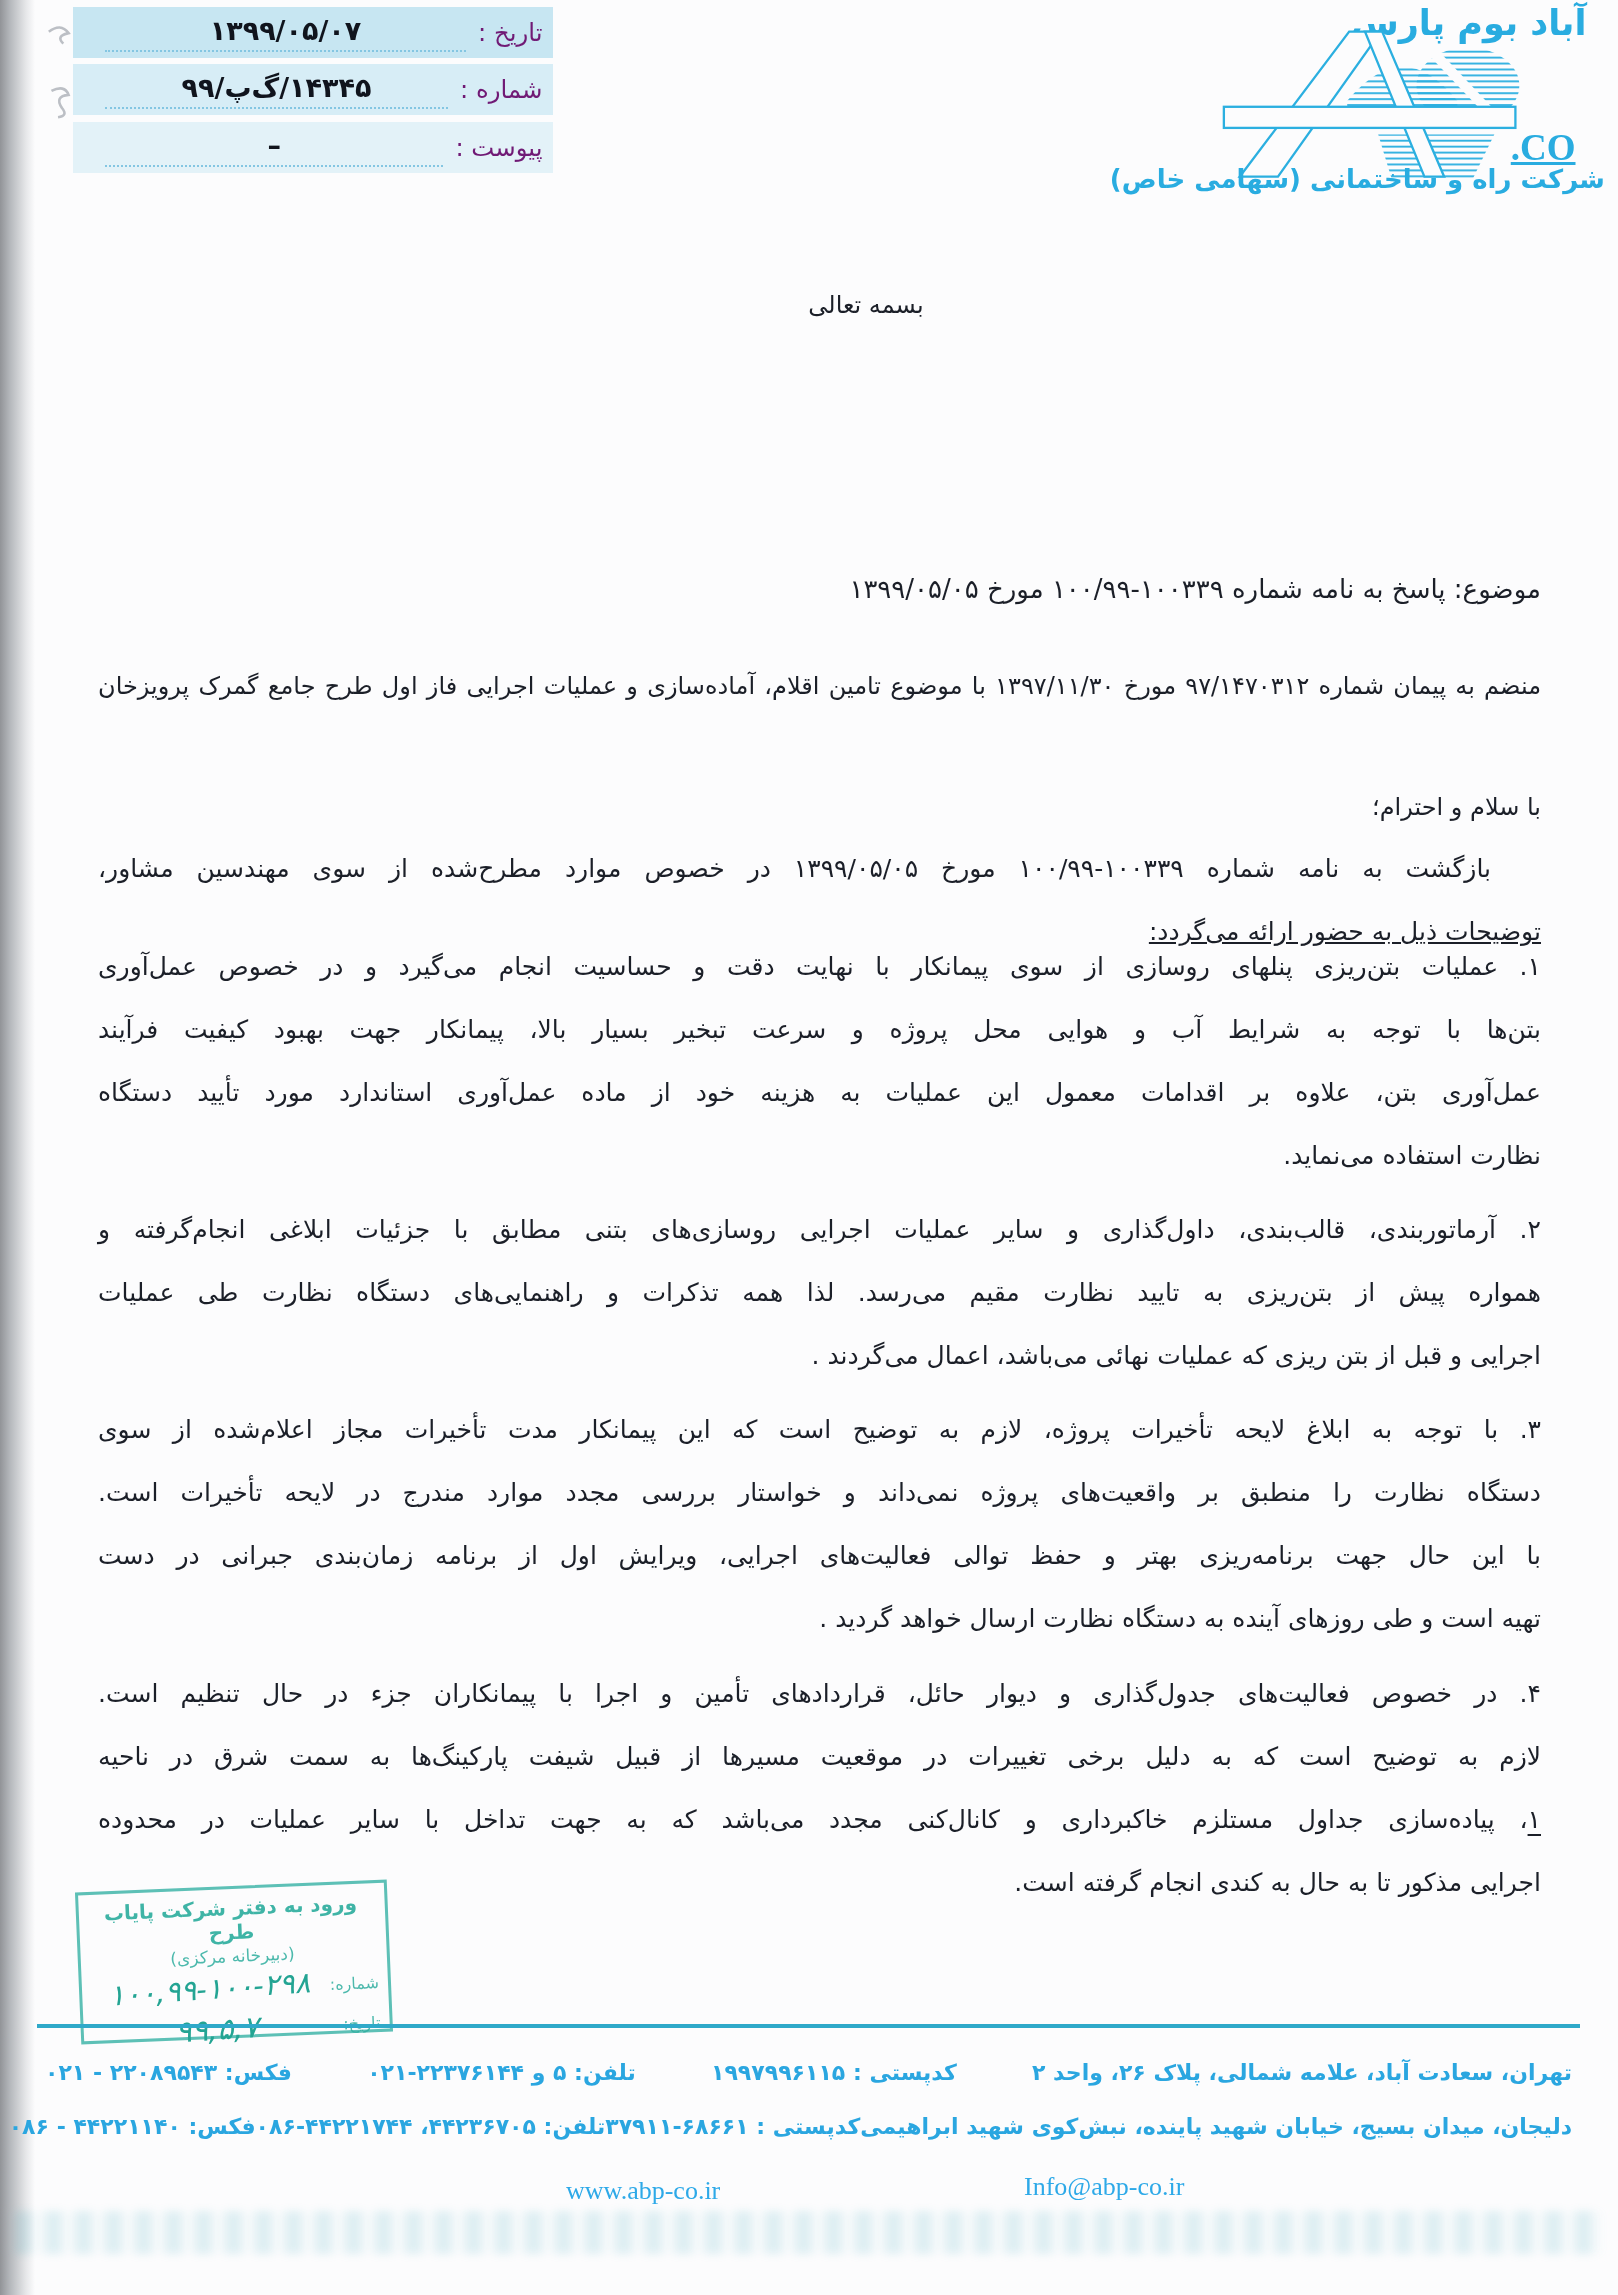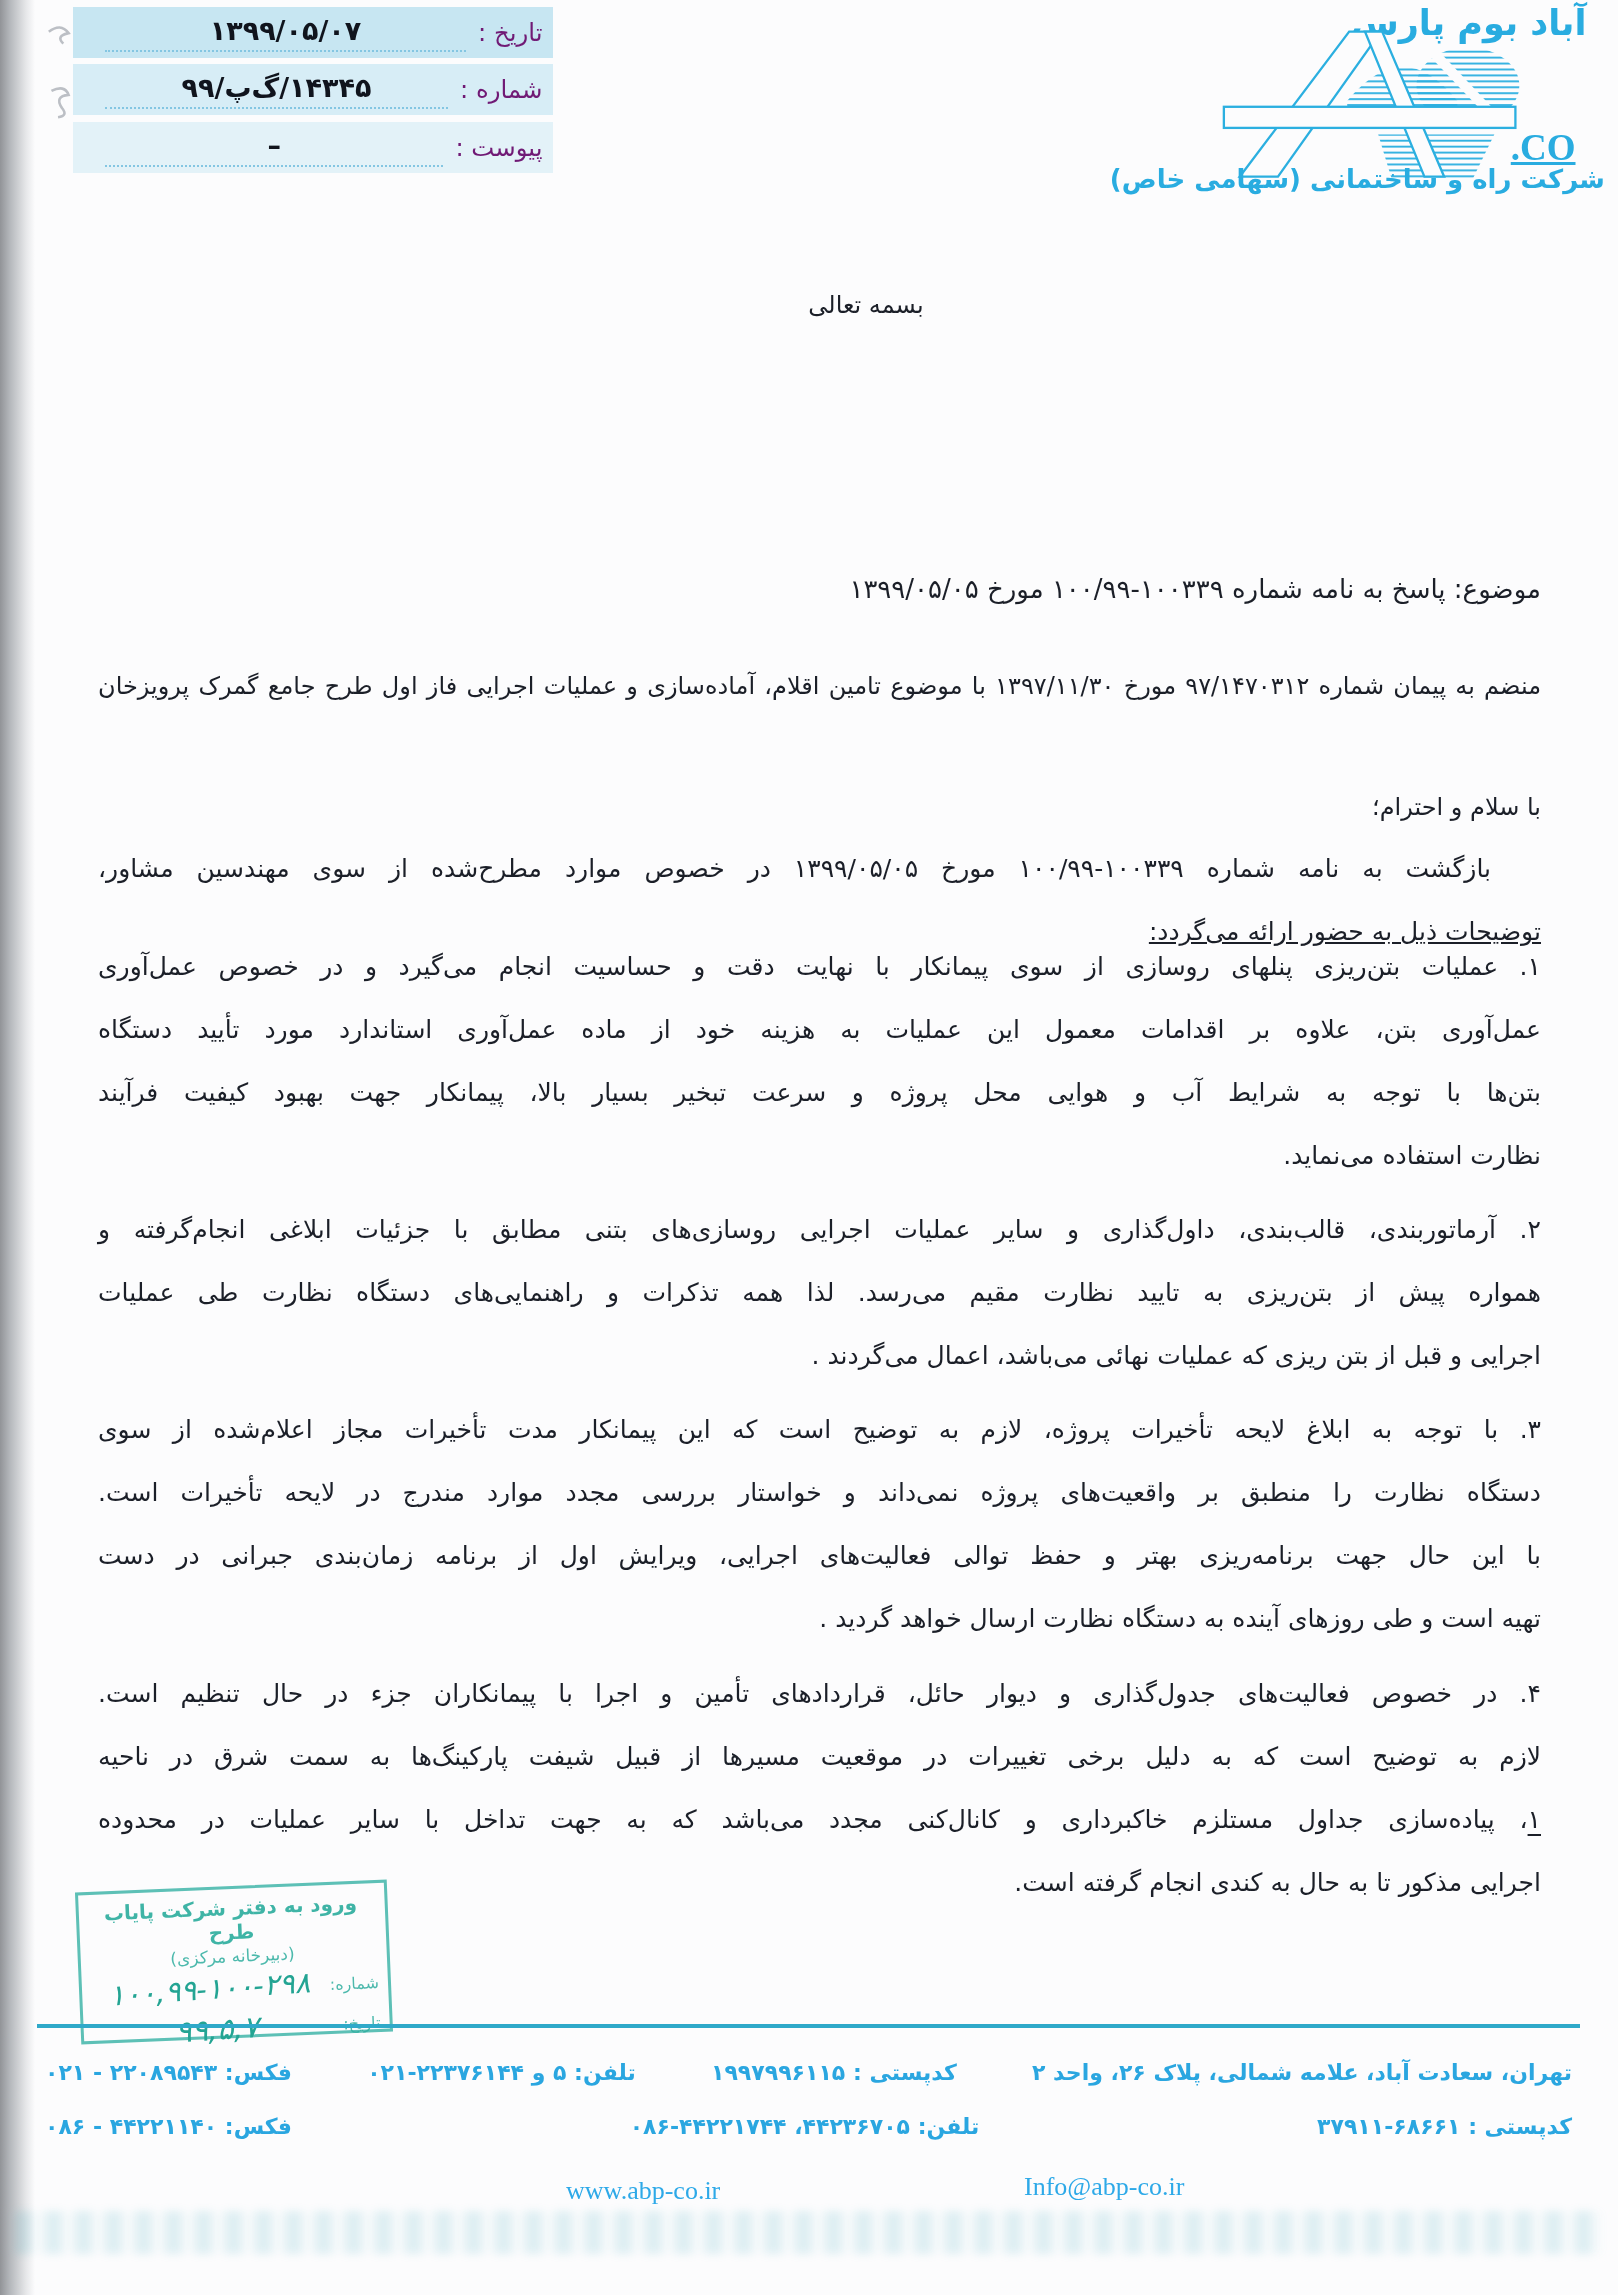--- a/index.html
+++ b/index.html
@@ -126,22 +126,22 @@
   <div class="subject1">موضوع: پاسخ به نامه شماره ۱۰۰۳۳۹-۱۰۰/۹۹ مورخ ۱۳۹۹/۰۵/۰۵</div>
   <div class="subject2">منضم به پیمان شماره ۹۷/۱۴۷۰۳۱۲ مورخ ۱۳۹۷/۱۱/۳۰ با موضوع تامین اقلام، آماده‌سازی و عملیات اجرایی فاز اول طرح جامع گمرک پرویزخان</div>
   <div class="salutation">با سلام و احترام؛</div>
   <div class="intro1">بازگشت به نامه شماره ۱۰۰۳۳۹-۱۰۰/۹۹ مورخ ۱۳۹۹/۰۵/۰۵ در خصوص موارد مطرح‌شده از سوی مهندسین مشاور،</div>
   <div class="intro2">توضیحات ذیل به حضور ارائه می‌گردد:</div>
 
   <div class="body-block">
 
     <div class="item">
       <div class="line"><span>۱.</span> <span>عملیات بتن‌ریزی پنلهای روسازی از سوی پیمانکار با نهایت دقت و حساسیت انجام می‌گیرد و در خصوص عمل‌آوری</span></div>
+      <div class="line">بتن‌ها با توجه به شرایط آب و هوایی محل پروژه و سرعت تبخیر بسیار بالا، پیمانکار جهت بهبود کیفیت فرآیند</div>
       <div class="line">عمل‌آوری بتن، علاوه بر اقدامات معمول این عملیات به هزینه خود از ماده عمل‌آوری استاندارد مورد تأیید دستگاه</div>
-      <div class="line">بتن‌ها با توجه به شرایط آب و هوایی محل پروژه و سرعت تبخیر بسیار بالا، پیمانکار جهت بهبود کیفیت فرآیند</div>
       <div class="line last">نظارت استفاده می‌نماید.</div>
     </div>
 
     <div class="item">
       <div class="line"><span>۲.</span> <span>آرماتوربندی، قالب‌بندی، داول‌گذاری و سایر عملیات اجرایی روسازی‌های بتنی مطابق با جزئیات ابلاغی انجام‌گرفته و</span></div>
       <div class="line">همواره پیش از بتن‌ریزی به تایید نظارت مقیم می‌رسد. لذا همه تذکرات و راهنمایی‌های دستگاه نظارت طی عملیات</div>
       <div class="line last">اجرایی و قبل از بتن ریزی که عملیات نهائی می‌باشد، اعمال می‌گردند .</div>
     </div>
 
     <div class="item">
@@ -176,20 +176,21 @@
   <div class="footer-rule"></div>
 
   <div class="footer-row one">
     <span>تهران، سعادت آباد، علامه شمالی، پلاک ۲۶، واحد ۲</span>
     <span>کدپستی : ۱۹۹۷۹۹۶۱۱۵</span>
     <span>تلفن: ۵ و ۲۲۳۷۶۱۴۴-۰۲۱</span>
     <span>فکس: ۲۲۰۸۹۵۴۳ - ۰۲۱</span>
   </div>
 
   <div class="footer-row two">
+    <span>دلیجان، میدان بسیج، خیابان شهید پاینده، نبش‌کوی شهید ابراهیمی</span>
     <span>کدپستی : ۶۸۶۶۱-۳۷۹۱۱</span>
     <span>تلفن: ۴۴۲۳۶۷۰۵، ۴۴۲۲۱۷۴۴-۰۸۶</span>
     <span>فکس: ۴۴۲۲۱۱۴۰ - ۰۸۶</span>
   </div>
 
   <div class="site">www.abp-co.ir</div>
   <div class="mail">Info@abp-co.ir</div>
 
   <div class="ghost-band"></div>
 

